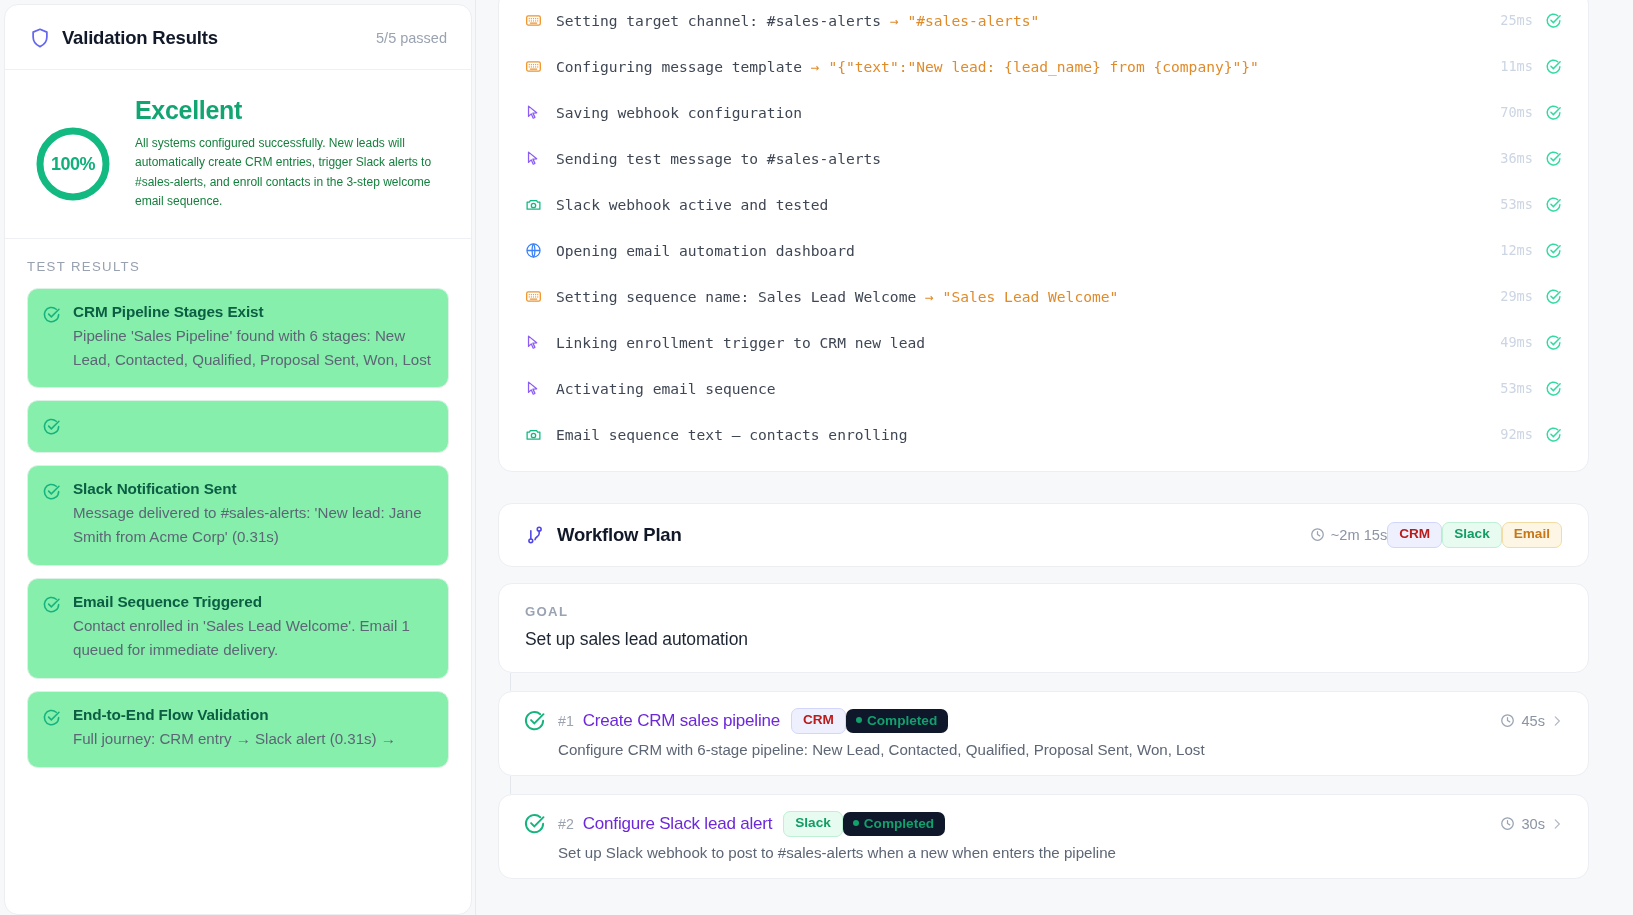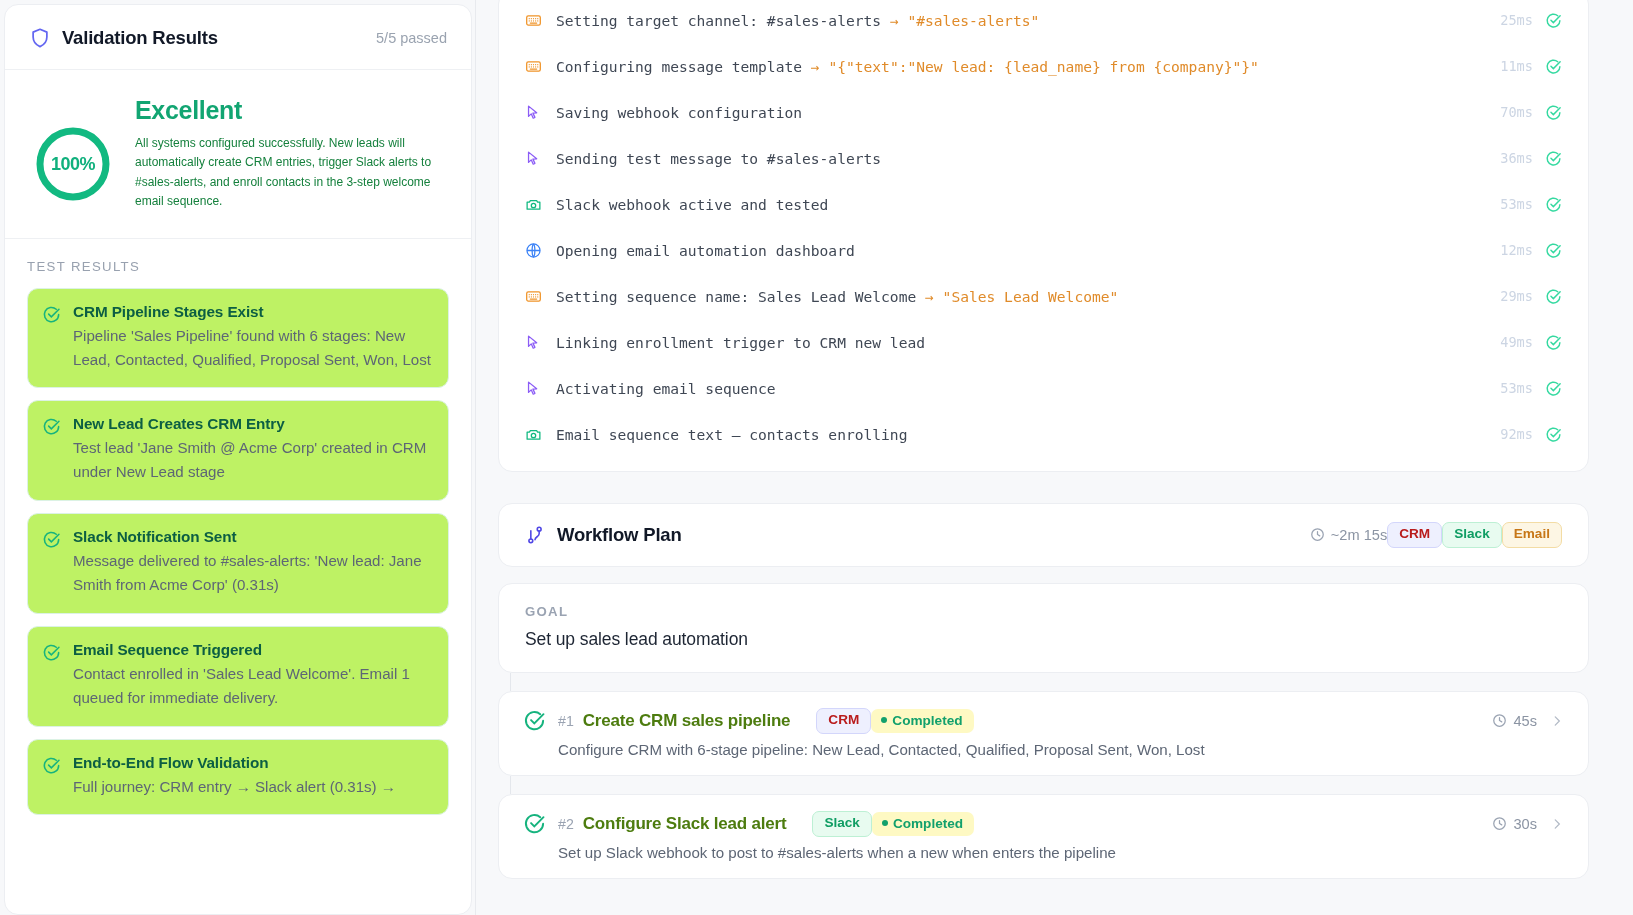--- a/index.html
+++ b/index.html
@@ -64,21 +64,21 @@
   .summary-desc {
     font-size: 12px; line-height: 1.62; color: #15803d;
     max-width: 320px;
   }
   .results-section { padding: 20px 22px 0 22px; }
   .section-label {
     font-size: 13.2px; font-weight: normal; color: #98a1af;
     letter-spacing: 1.35px; margin-bottom: 14px;
   }
   .test-card {
-    display: flex; background: #bef264;
+    display: flex; background: #86efac;
     border: 1px solid #dcf2e4;
     border-radius: 11px;
     padding: 14px 16px 16px 14px;
     margin-bottom: 12px;
   }
   .check-sm { width: 19px; height: 19px; flex: 0 0 19px; margin-top: 2px; }
   .test-body { padding-left: 12px; }
   .test-name {
     font-size: 15.3px; font-weight: bold; color: #0c5e43;
     margin-bottom: 3px; letter-spacing: -.1px;
@@ -164,30 +164,30 @@
   .step-wrap { position: relative; margin-top: 18px; }
   .step-connector {
     position: absolute; left: 12px; top: -18px;
     width: 1px; height: 18px; background: #e4e7ec;
   }
   .step-card { padding: 16px 24px 17px 24px; }
   .step-head { display: flex; align-items: center; }
   .check-md { width: 23px; height: 23px; flex: 0 0 23px; margin-right: 12px; }
   .step-num { font-size: 14.2px; color: #9aa3b2; margin-right: 9px; }
   .step-title {
-    font-size: 17px; font-weight: bold; color: #4d7c0f;
-    letter-spacing: -.2px; margin-right: 26px;
+    font-size: 17px; font-weight: normal; color: #6d28d9;
+    letter-spacing: -.2px; margin-right: 11px;
   }
   .badge-completed {
     font-size: 13.6px; font-weight: bold; color: #12a06c;
-    background: #fef9c3; border-radius: 7px;
+    background: #0f172a; border-radius: 7px;
     padding: 4px 11px 5px 10px; display: flex; align-items: center; gap: 5px;
   }
   .dot { width: 6px; height: 6px; border-radius: 50%; background: #12a06c; }
-  .step-right { margin-left: auto; display: flex; align-items: center; gap: 13px; }
+  .step-right { margin-left: auto; display: flex; align-items: center; gap: 5px; }
   .step-dur { display: flex; align-items: center; color: #8b94a3; font-size: 14.6px; }
   .chev { width: 14px; height: 14px; color: #b2bac6; }
   .step-desc {
     font-size: 15.1px; color: #5d6675; margin-top: 7px; padding-left: 35px;
   }
 </style>
 </head>
 <body>
 
 <div class="app">
@@ -234,24 +234,20 @@
           </div>
         </div>
 
         <div class="test-card">
           <span class="check-sm">
             <svg viewBox="0 0 24 24" fill="none" stroke="#16b37e" stroke-width="2" stroke-linecap="round" width="19" height="19">
               <path d="M21 12.2 A9 9 0 1 1 18 5.4"></path>
                 <path d="M8.4 11.6 l3.4 3.4 L21.4 5.4"></path>
             </svg>
           </span>
-          <div class="test-body">
-            <div class="test-name">New Lead Creates CRM Entry</div>
-            <div class="test-detail">Test lead 'Jane Smith @ Acme Corp' created in CRM under New Lead stage</div>
-          </div>
         </div>
 
         <div class="test-card">
           <span class="check-sm">
             <svg viewBox="0 0 24 24" fill="none" stroke="#16b37e" stroke-width="2" stroke-linecap="round" width="19" height="19">
               <path d="M21 12.2 A9 9 0 1 1 18 5.4"></path>
                 <path d="M8.4 11.6 l3.4 3.4 L21.4 5.4"></path>
             </svg>
           </span>
           <div class="test-body">

